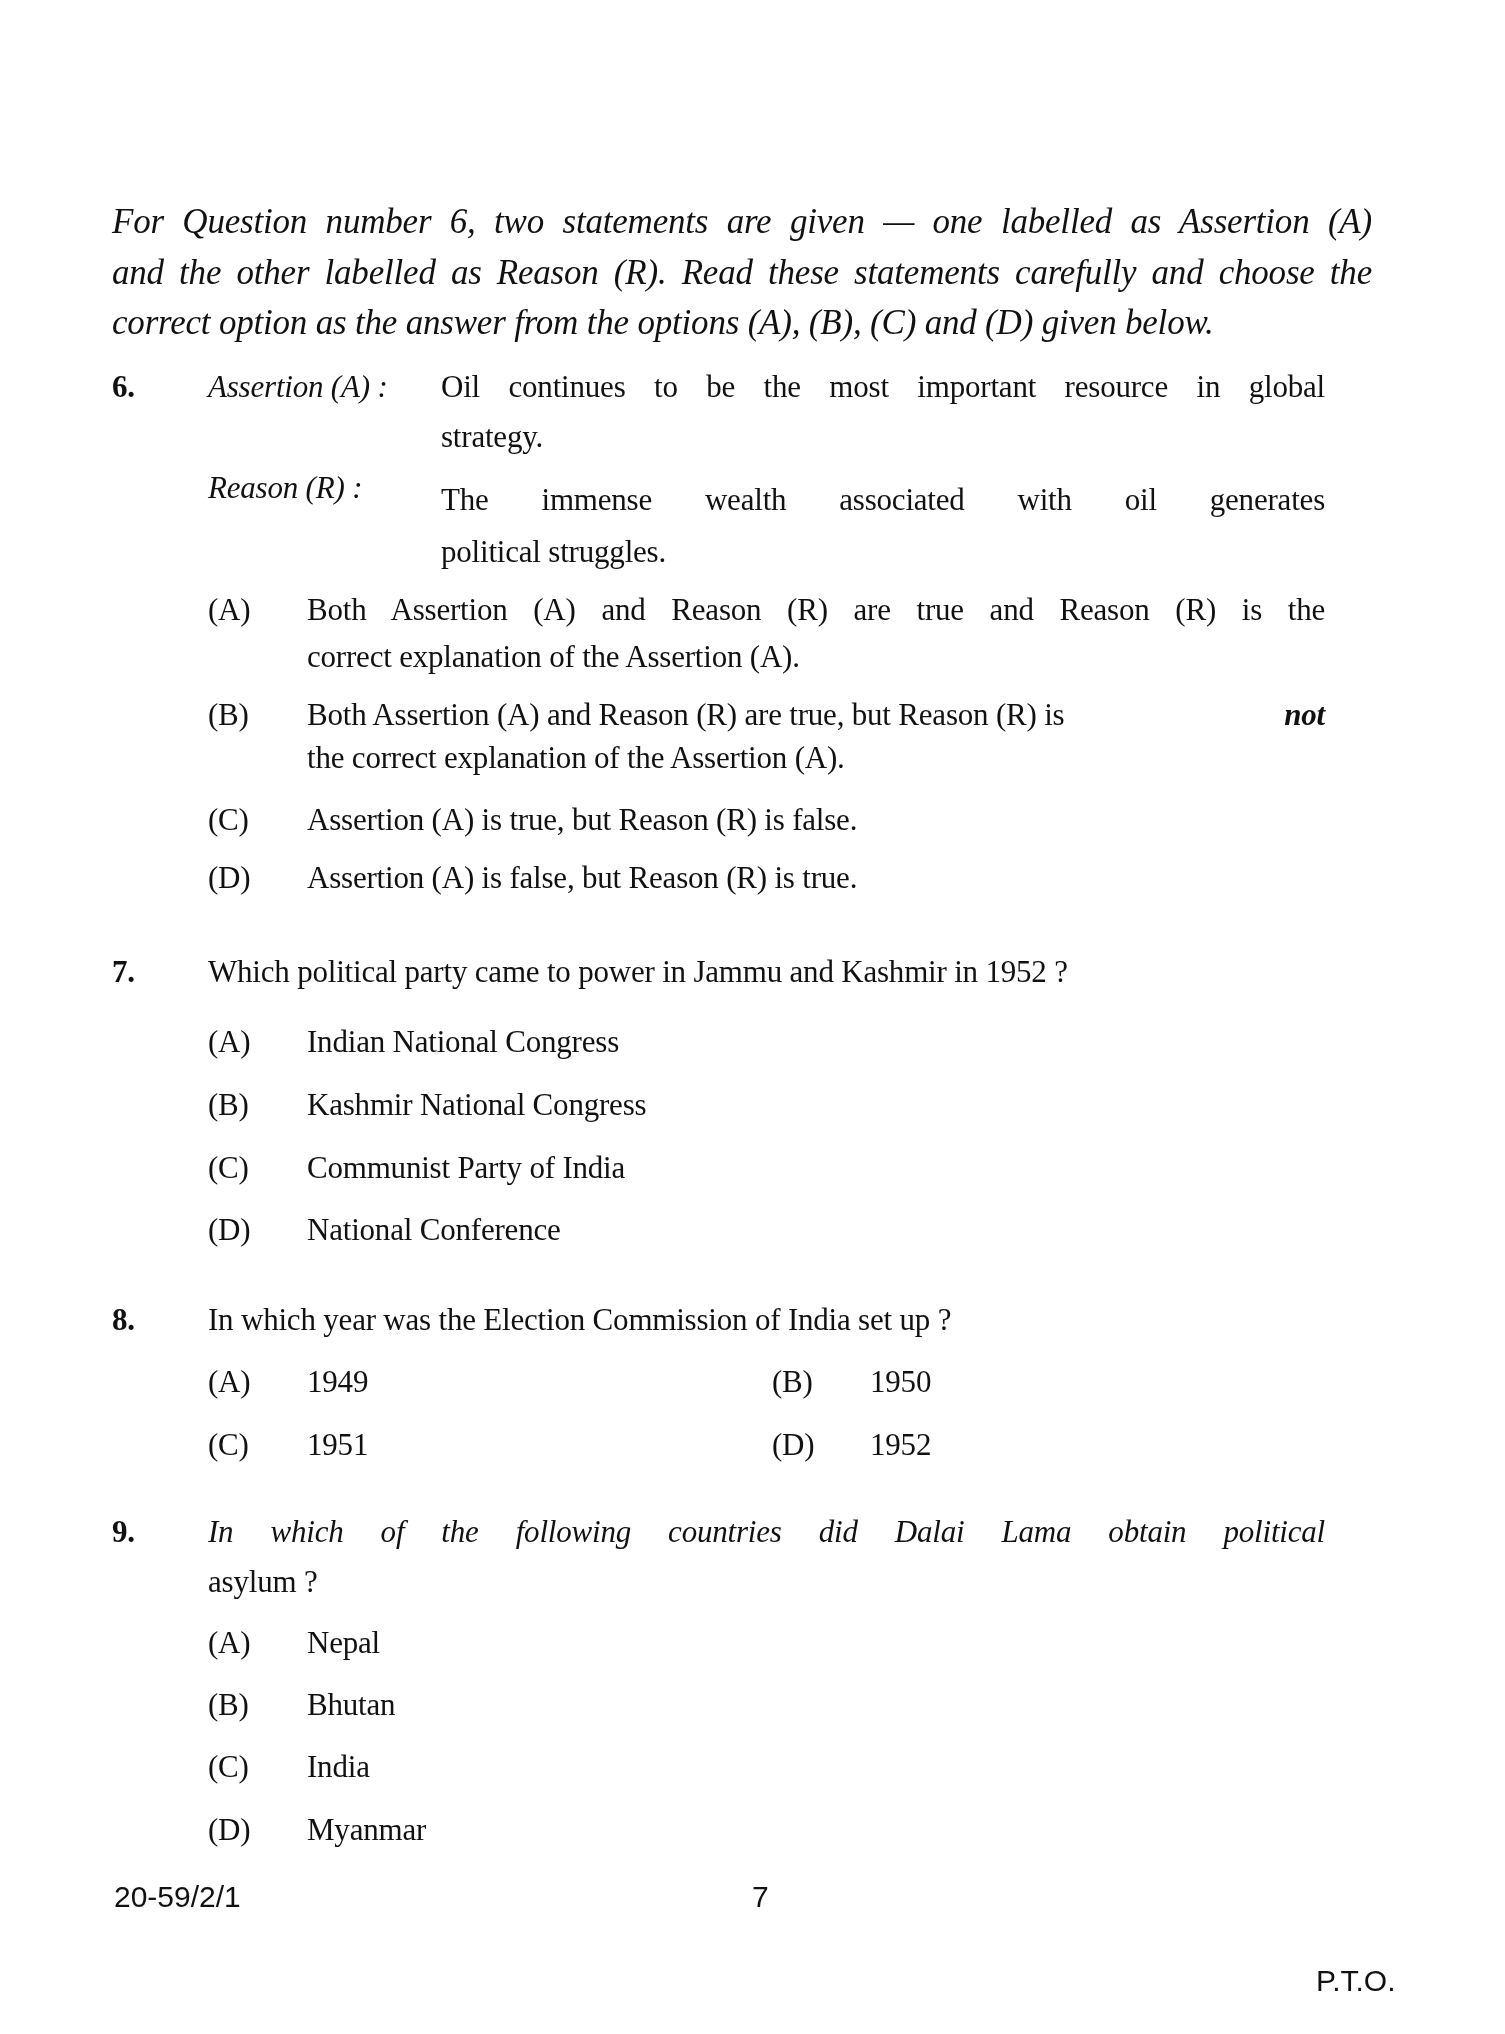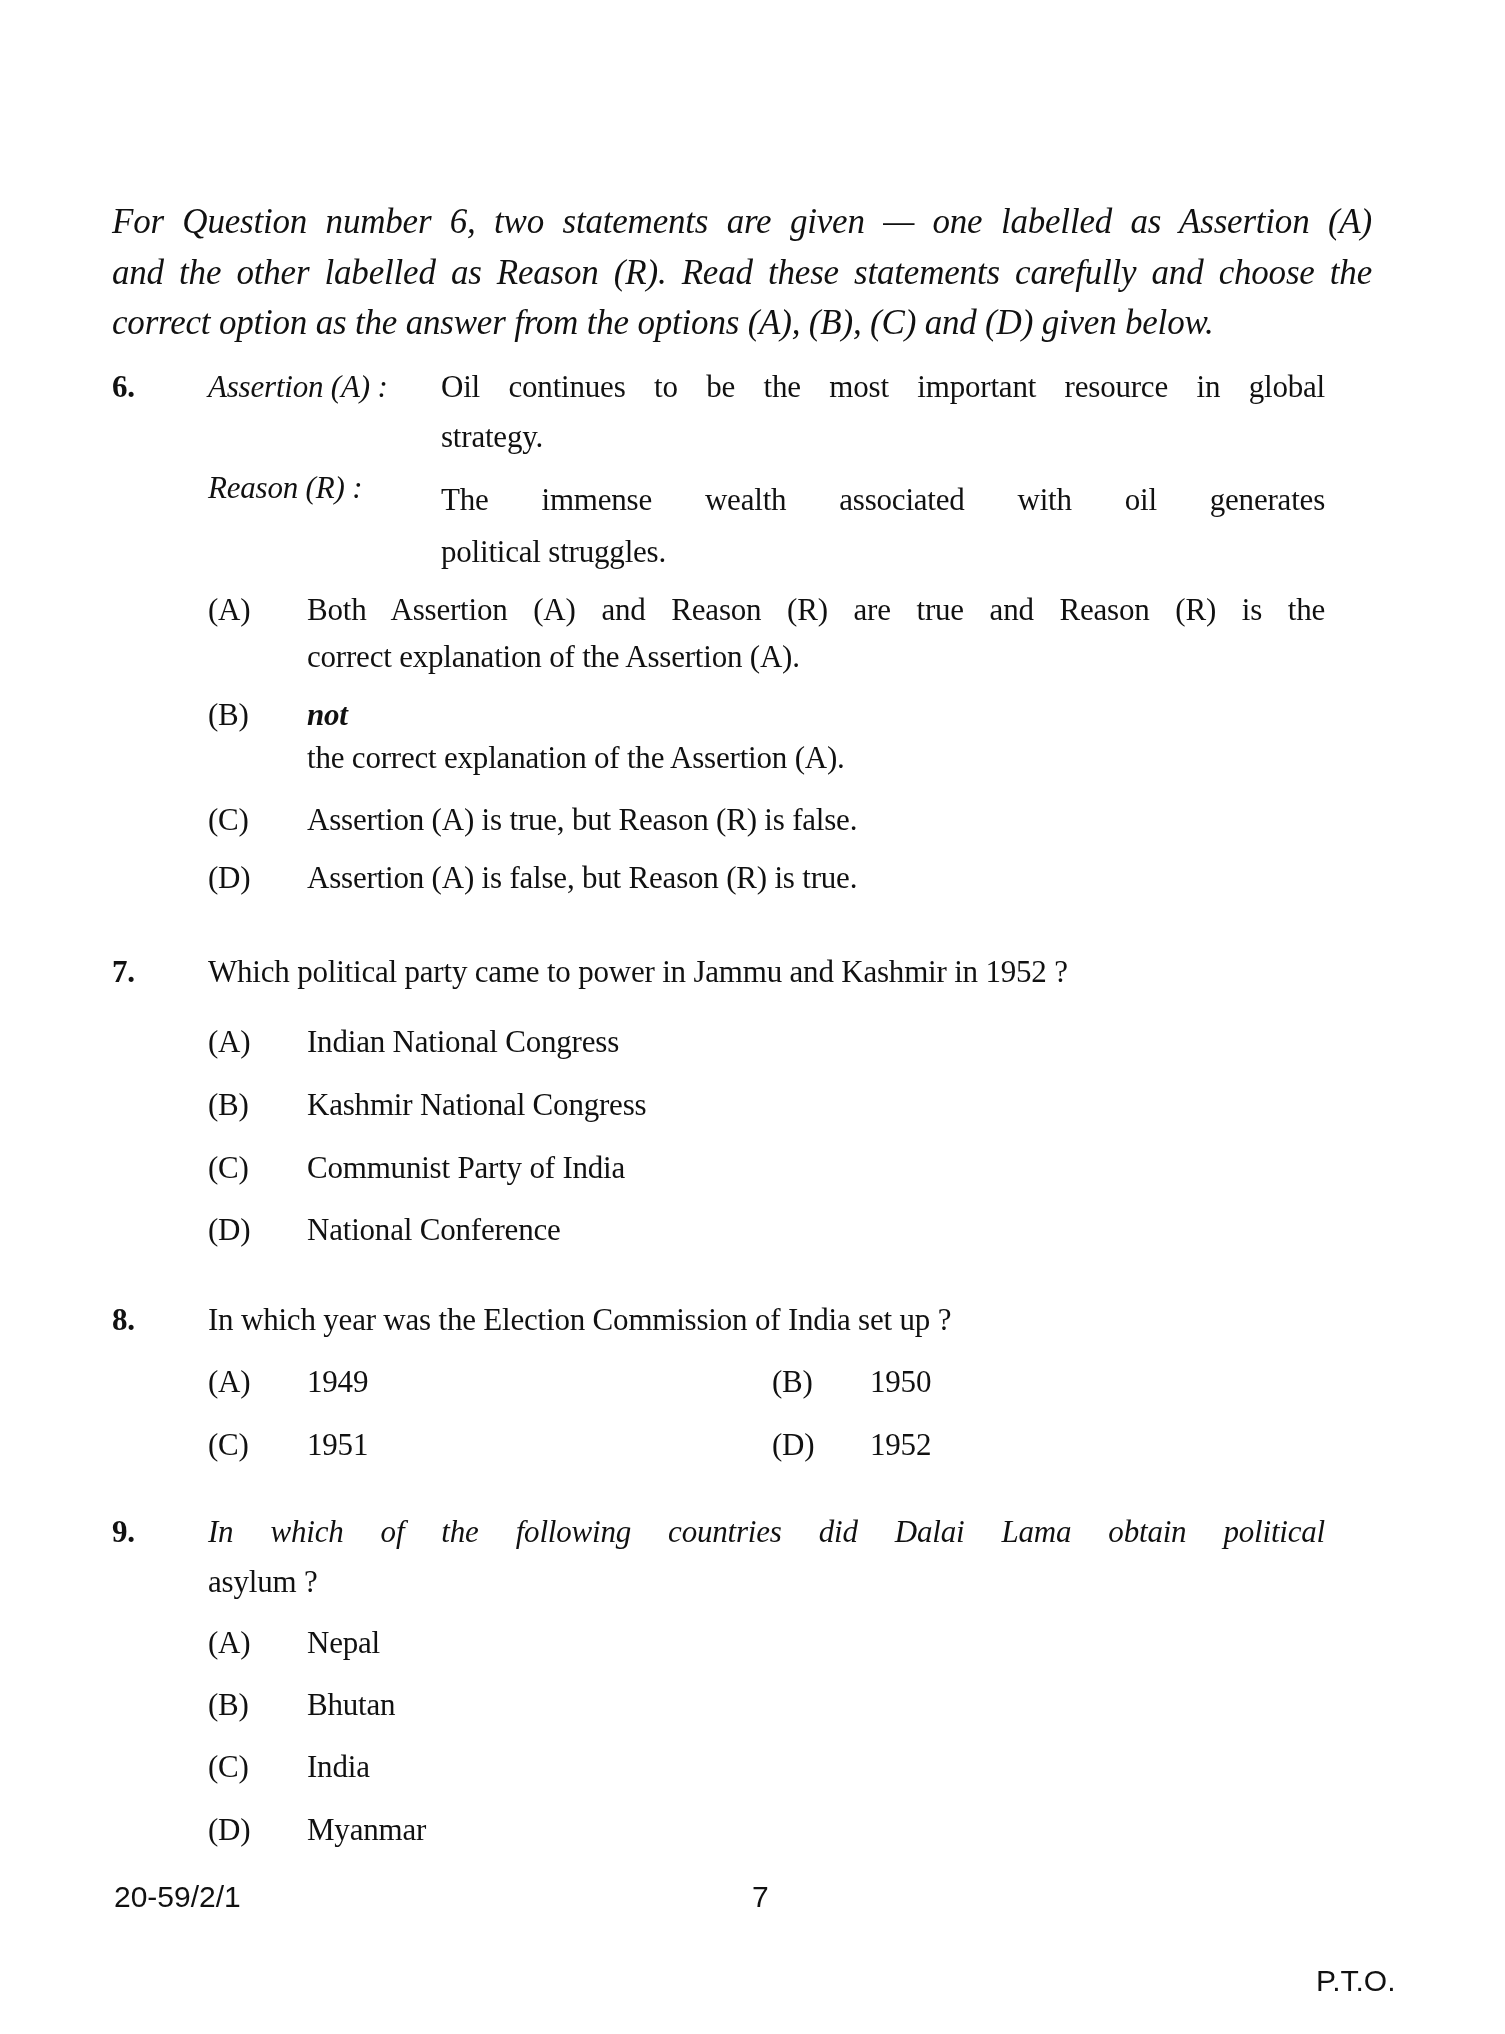--- a/index.html
+++ b/index.html
@@ -34,20 +34,21 @@
   <div class="abs t" style="left:441px; top:534px;">political struggles.</div>
 
   <div>
     <div class="abs t" style="left:208px; top:592px;">(A)</div>
     <div class="abs t just" style="left:307px; top:592px; width:1018px;">Both Assertion (A) and Reason (R) are true and Reason (R) is the</div>
     <div class="abs t" style="left:307px; top:639px;">correct explanation of the Assertion (A).</div>
   </div>
   <div>
     <div class="abs t" style="left:208px; top:697px;">(B)</div>
     <div class="abs t" style="left:307px; top:697px; width:1018px; display:flex; justify-content:space-between;">
+      <span>Both Assertion (A) and Reason (R) are true, but Reason (R) is</span>
       <span class="bi">not</span>
     </div>
     <div class="abs t" style="left:307px; top:740px;">the correct explanation of the Assertion (A).</div>
   </div>
   <div>
     <div class="abs t" style="left:208px; top:802px;">(C)</div>
     <div class="abs t" style="left:307px; top:802px;">Assertion (A) is true, but Reason (R) is false.</div>
   </div>
   <div>
     <div class="abs t" style="left:208px; top:860px;">(D)</div>

